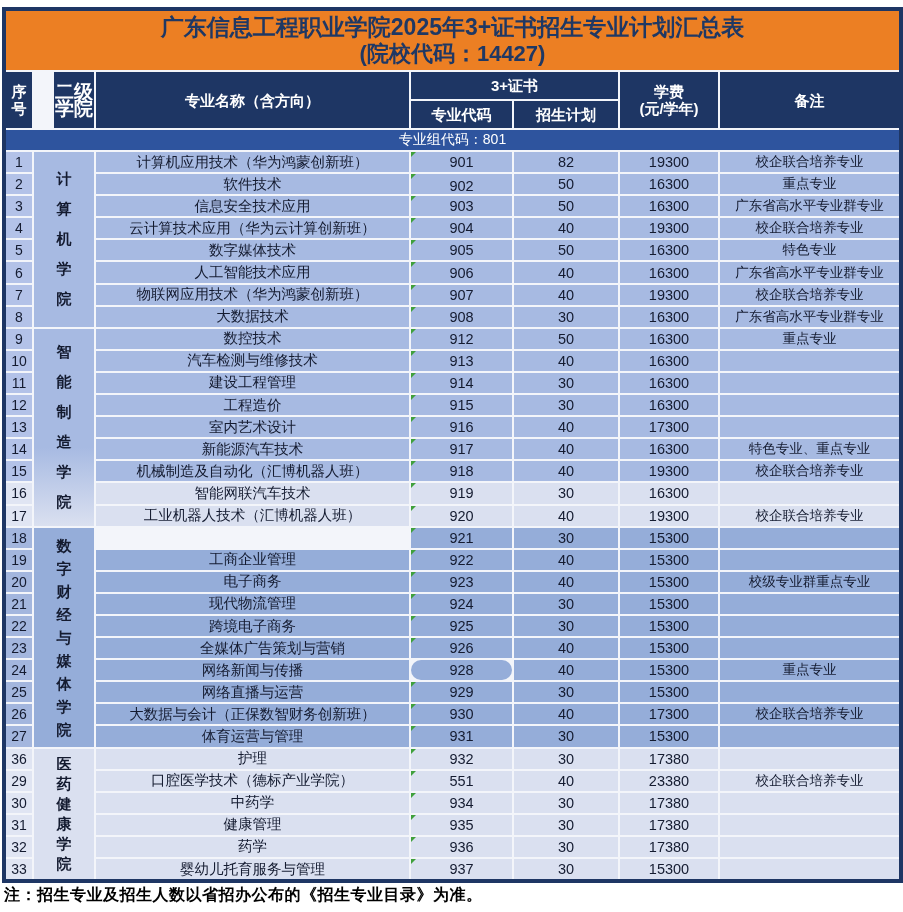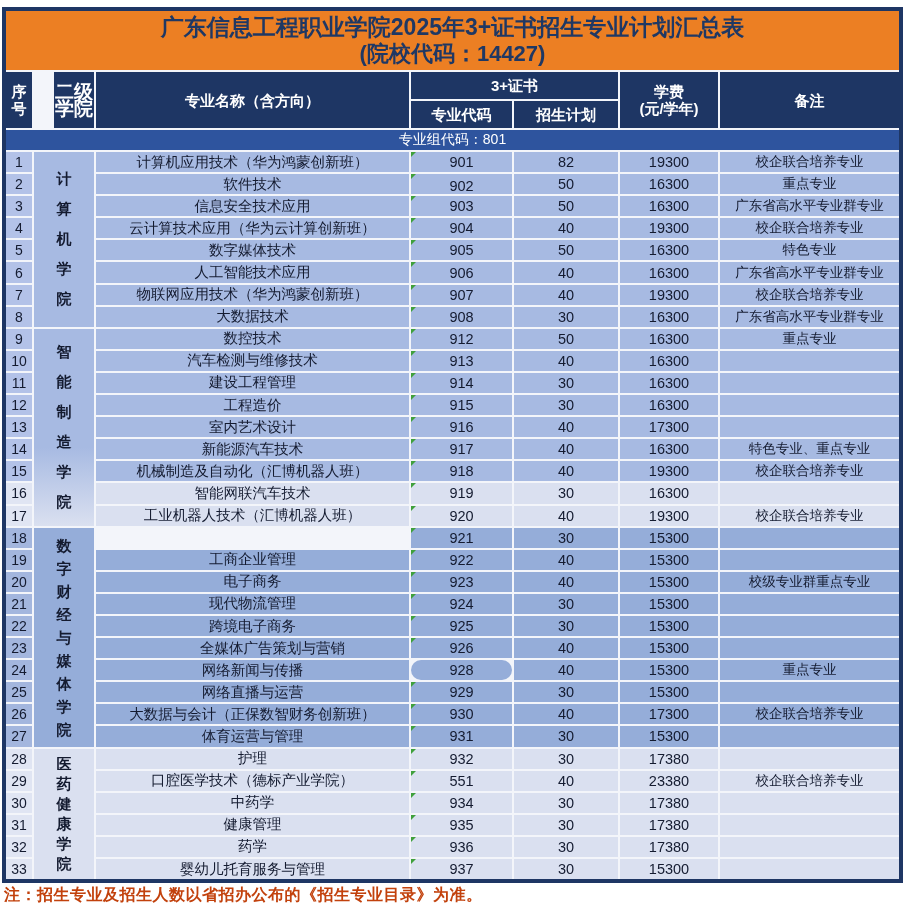--- a/index.html
+++ b/index.html
@@ -70,21 +70,21 @@
   .college-cell {
     font-weight:bold; font-size:15px; white-space:pre-line; line-height:22px;
   }
   .code-cell { position:relative; }
   .tri {
     position:absolute; left:0; top:0; width:0; height:0;
     border-left:5px solid #3fa03c; border-bottom:5px solid transparent;
   }
   
   .note {
-    position:absolute; left:4px; top:885px; color:#c2410c;
+    position:absolute; left:4px; top:885px; color:#000000;
     font-family:"Liberation Serif","DejaVu Serif",serif;
     font-size:16px; font-weight:600; letter-spacing:0.5px;
   }
 </style>
 </head>
 <body>
 
 <div class="frame">
 
   <div class="title-block">
@@ -371,21 +371,21 @@
       <div class="cell remark-cell shade-dark" style="grid-area: 26 / 7;">校企联合培养专业</div>
       <div class="cell seq-cell shade-dark" style="grid-area: 27 / 1;">27</div>
       <div class="cell name-cell shade-dark" style="grid-area: 27 / 3;">体育运营与管理</div>
       <div class="cell num-cell code-cell shade-dark" style="grid-area: 27 / 4;">
         <span class="tri"></span>
         <span>931</span>
       </div>
       <div class="cell num-cell shade-dark" style="grid-area: 27 / 5;">30</div>
       <div class="cell num-cell shade-dark" style="grid-area: 27 / 6;">15300</div>
       <div class="cell remark-cell shade-dark" style="grid-area: 27 / 7;"></div>
-      <div class="cell seq-cell shade-pale" style="grid-area: 28 / 1;">28</div>
+      <div class="cell seq-cell shade-pale" style="grid-area: 28 / 1;">36</div>
       <div class="cell name-cell shade-pale" style="grid-area: 28 / 3;">护理</div>
       <div class="cell num-cell code-cell shade-pale" style="grid-area: 28 / 4;">
         <span class="tri"></span>
         <span>932</span>
       </div>
       <div class="cell num-cell shade-pale" style="grid-area: 28 / 5;">30</div>
       <div class="cell num-cell shade-pale" style="grid-area: 28 / 6;">17380</div>
       <div class="cell remark-cell shade-pale" style="grid-area: 28 / 7;"></div>
       <div class="cell seq-cell shade-pale" style="grid-area: 29 / 1;">29</div>
       <div class="cell name-cell shade-pale" style="grid-area: 29 / 3;">口腔医学技术（德标产业学院）</div>

